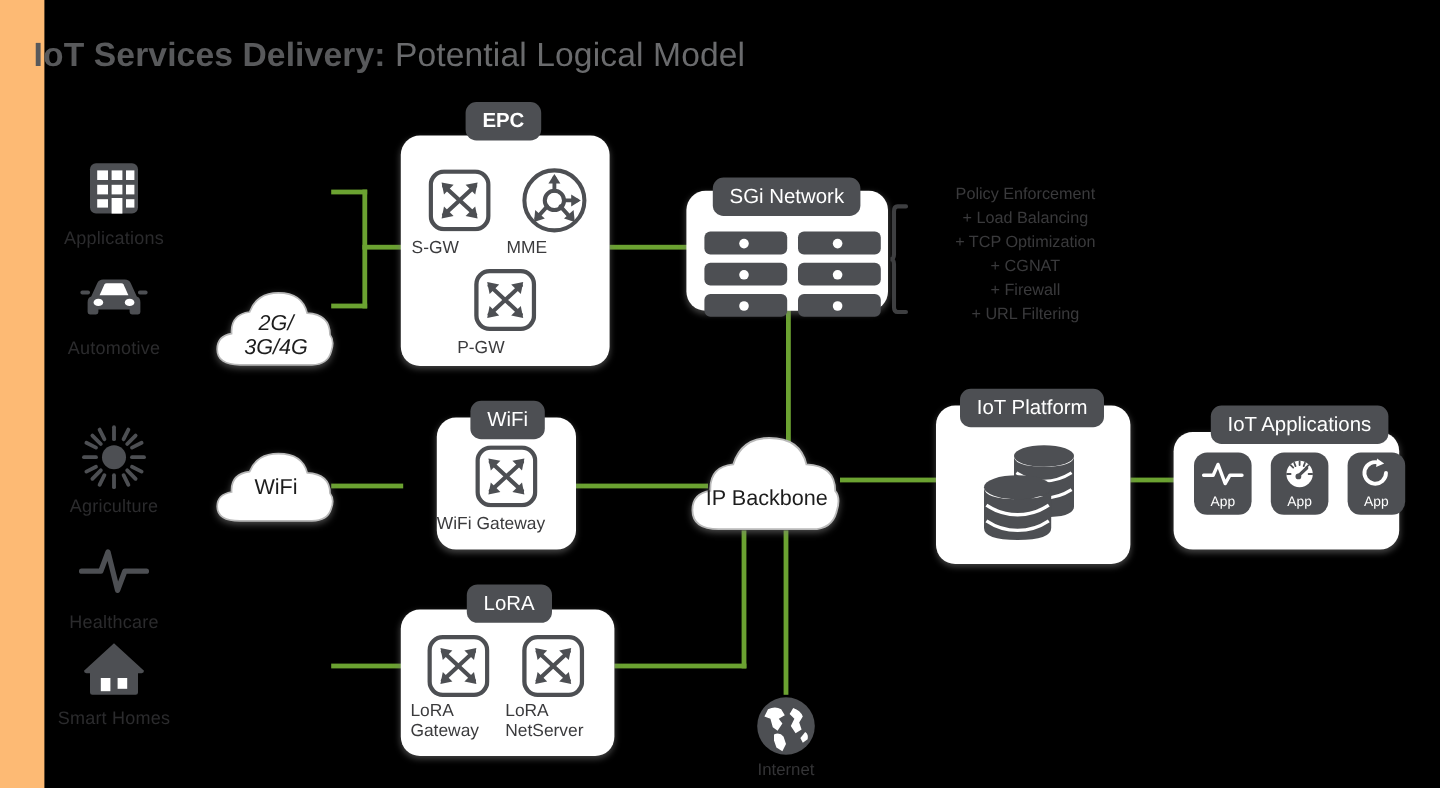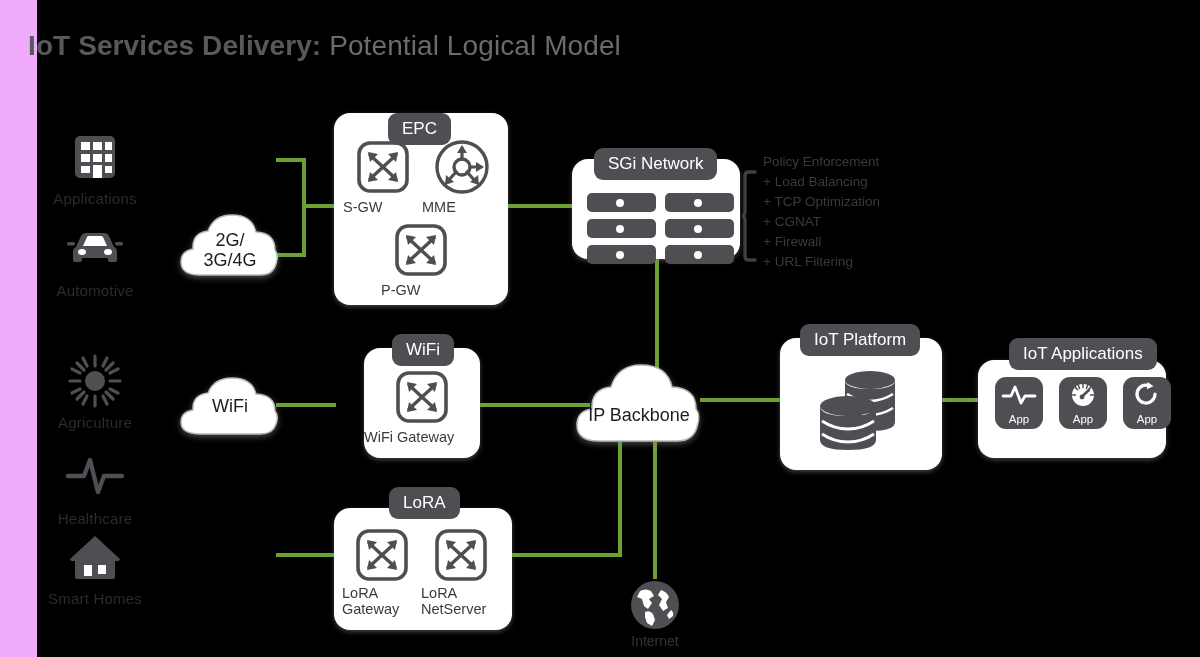--- a/index.html
+++ b/index.html
@@ -6,21 +6,21 @@
   * { box-sizing: border-box; margin: 0; padding: 0; }
   html, body {
     width: 1200px; height: 657px;
     background: #ffffff;
     font-family: "Liberation Sans", sans-serif;
     overflow: hidden;
   }
   #stage {
     position: relative;
     width: 1200px; height: 657px;
-    background: #f0abfc;
+    background: #fdba74;
   }
   
   #canvas {
     position: absolute;
     left: 37px; top: 0;
     width: 1163px; height: 657px;
     background: #000000;
   }
   
   #title {
@@ -239,38 +239,38 @@
       <svg width="56" height="48" viewBox="0 0 56 48">
         <path class="gr" d="M28 3 L53 26 Q53 28 51 28 L48 28 L48 44 Q48 46 46 46 L10 46 Q8 46 8 44 L8 28 L5 28 Q3 28 3 26 Z"></path>
         <rect fill="#ffffff" x="17" y="32" width="8" height="11"></rect>
         <rect fill="#ffffff" x="31" y="32" width="8" height="9"></rect>
       </svg>
     </div>
     <div class="cap">Smart Homes</div>
   </div>
 
 
-  <div class="cloud" style="left:176px; top:208px; width:108px; height:72px;">
+  <div class="cloud" style="left:176px; top:237px; width:108px; height:72px;font-style:italic;">
     <svg width="108" height="72" viewBox="0 0 108 72">
       <path fill="#ffffff" stroke="#b9b9b9" stroke-width="1.4" d="M24 67 Q5 67 5 54 Q5 43 17 41 Q16 25 32 23 Q38 7 56 7 Q76 7 80 24 Q99 25 99 42 Q103 47 100 56 Q97 67 84 67 Z"></path>
     </svg>
     <div class="ctext" style="top:22px;">2G/
 3G/4G</div>
   </div>
 
   <div class="cloud" style="left:176px; top:373px; width:108px; height:66px;">
     <svg width="108" height="66" viewBox="0 0 108 66">
       <path fill="#ffffff" stroke="#b9b9b9" stroke-width="1.4" d="M24 61 Q5 61 5 49 Q5 39 17 37 Q16 22 32 20 Q38 5 56 5 Q76 5 80 21 Q99 22 99 38 Q103 43 100 51 Q97 61 84 61 Z"></path>
     </svg>
     <div class="ctext" style="top:23px;">WiFi</div>
   </div>
 
 
   <div class="node" style="left:334px; top:113px; width:174px; height:192px;"></div>
-  <div class="tag" style="left:388px; top:113px;">EPC</div>
+  <div class="tag" style="left:388px; top:85px;font-weight:bold;">EPC</div>
 
   <div class="devtile" style="left:357px; top:141px;">
     <svg width="52" height="52" viewBox="0 0 52 52">
       <rect class="st" stroke-width="3.6" x="2" y="2" width="48" height="48" rx="11"></rect>
       <g stroke="#4d4f53" stroke-width="3.4" stroke-linecap="round" fill="none">
         <line x1="13" y1="14" x2="39" y2="38"></line>
           <line x1="39" y1="14" x2="13" y2="38"></line>
       </g>
       <g fill="#4d4f53">
         <polygon points="11,11 21,13 13,21"></polygon>
@@ -329,21 +329,21 @@
     <div class="srvbar"></div>
     <div class="srvbar"></div>
   </div>
 
   <div id="bracket" style="left:742px; top:170px;">
     <svg width="16" height="92" viewBox="0 0 16 92">
       <path d="M13 2 L6 2 Q3 2 3 6 L3 42 Q3 46 0 46 Q3 46 3 50 L3 86 Q3 90 6 90 L13 90" fill="none" stroke="#3e3f41" stroke-width="3.4" stroke-linecap="round" stroke-linejoin="round"></path>
     </svg>
   </div>
 
-  <div id="policy" style="left:763px; top:152px;">
+  <div id="policy" style="left:796px; top:152px;text-align:center;">
     <div class="hdr">Policy Enforcement</div>
     <div>+ Load Balancing</div>
     <div>+ TCP Optimization</div>
     <div>+ CGNAT</div>
     <div>+ Firewall</div>
     <div>+ URL Filtering</div>
   </div>
 
   <div class="node" style="left:364px; top:348px; width:116px; height:110px;"></div>
   <div class="tag" style="left:392px; top:334px;">WiFi</div>

